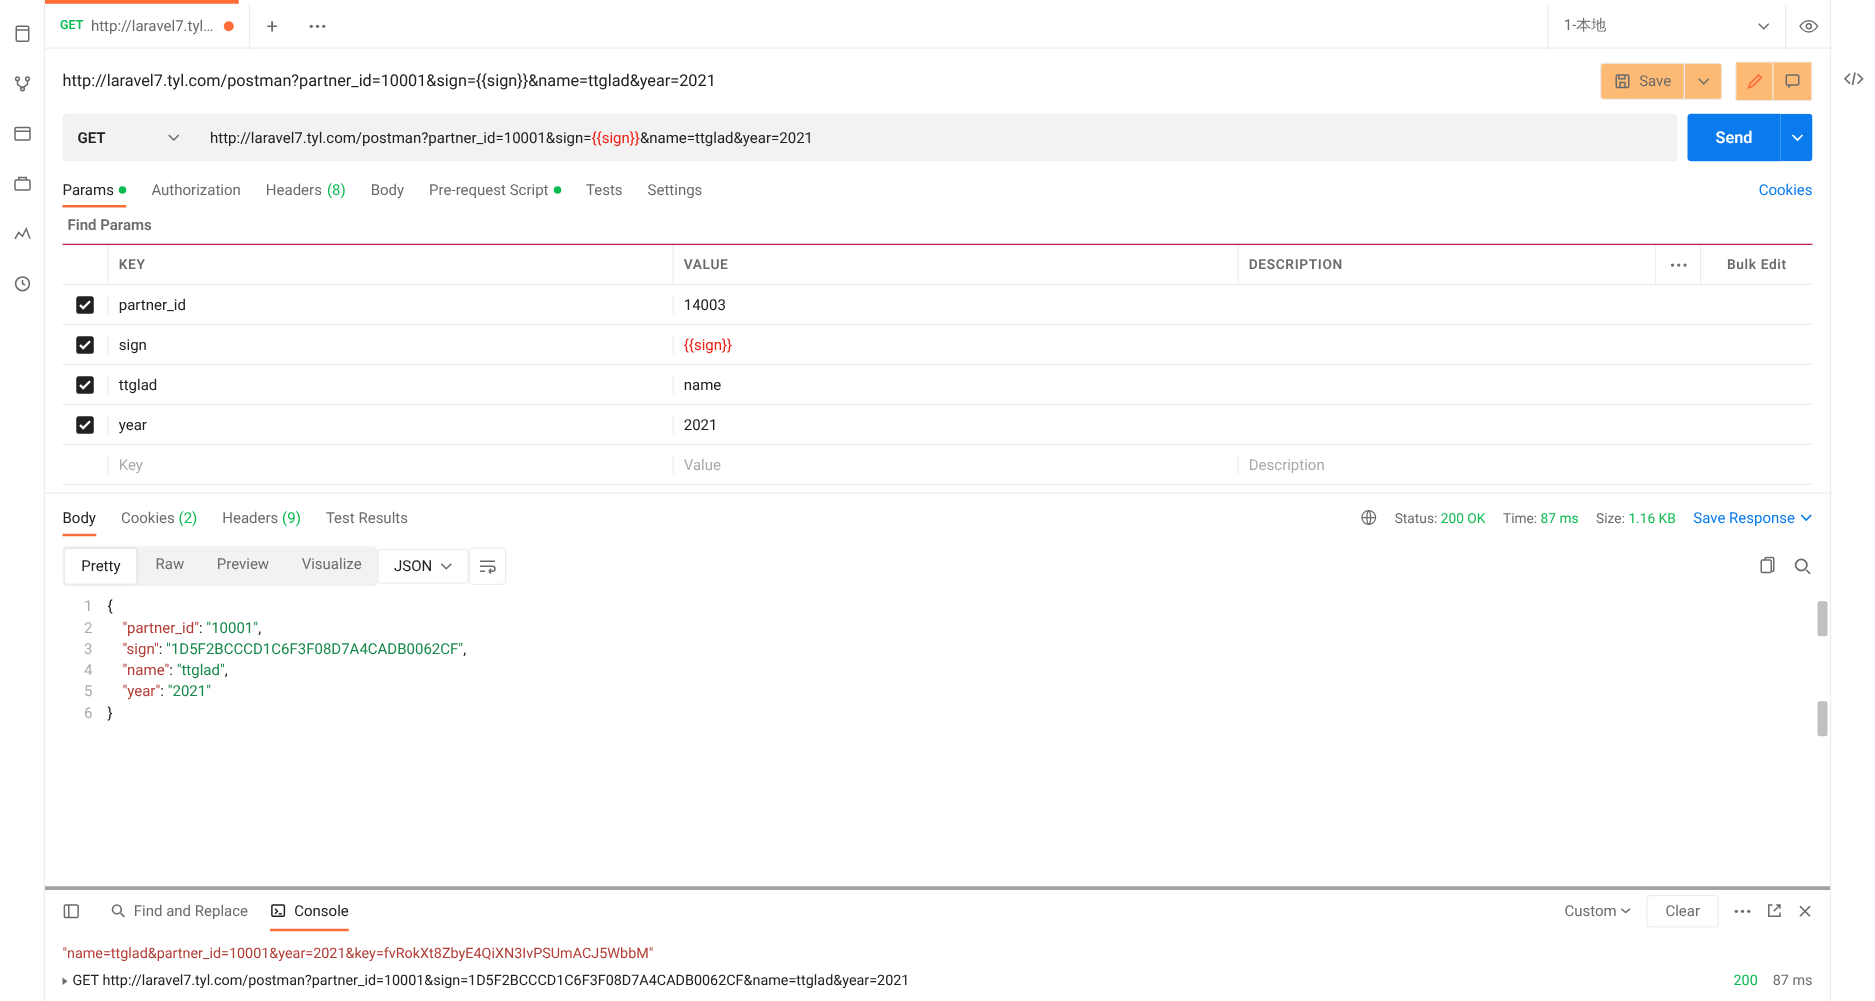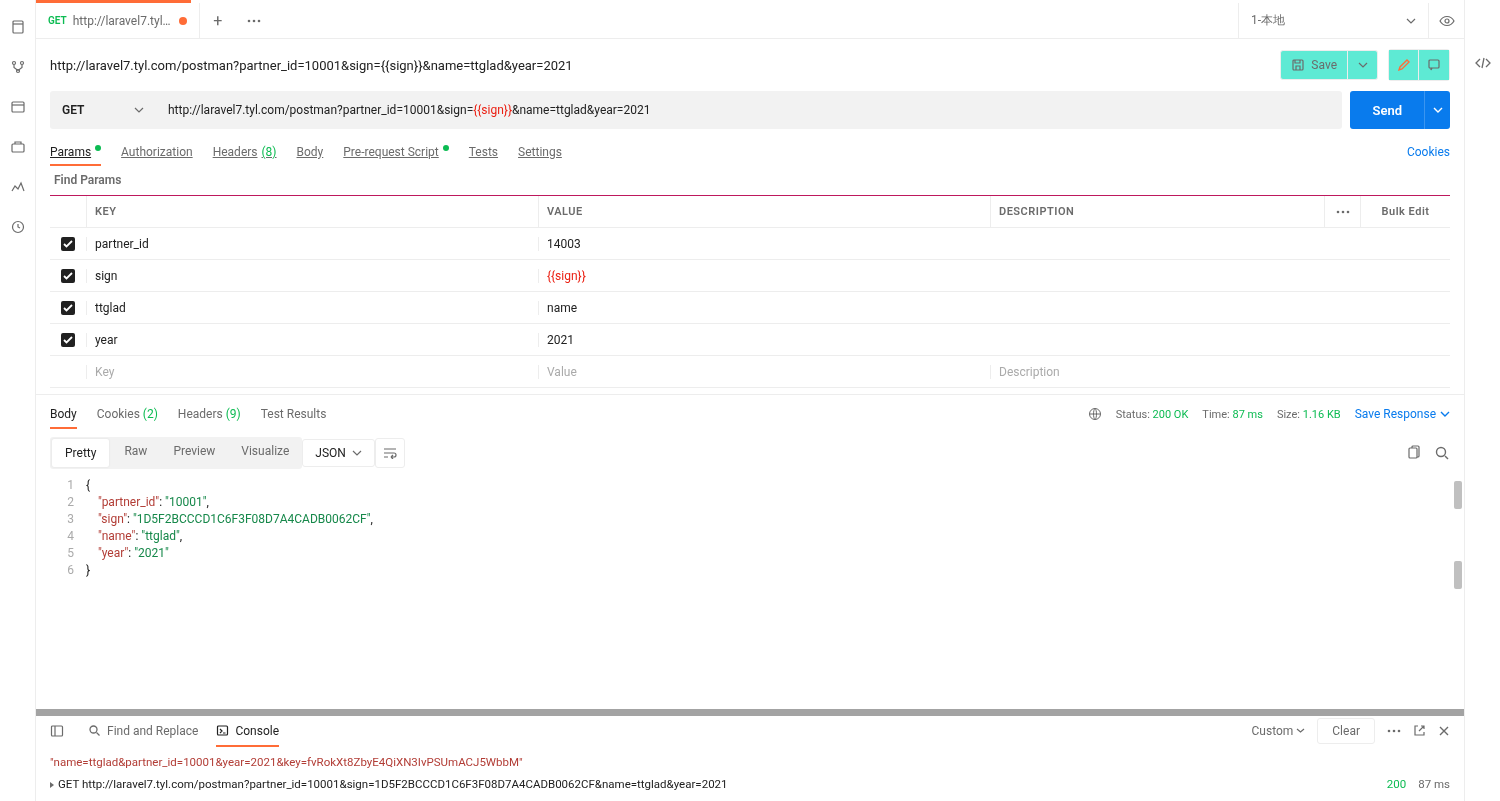--- a/index.html
+++ b/index.html
@@ -14,35 +14,35 @@
 .tab .method { color:#0cbb52; font-weight:600; font-size:10px; }
 .tab .title { color:#6b6b6b; max-width:100px; overflow:hidden; white-space:nowrap; text-overflow:ellipsis; }
 .tab .dot { width:8px; height:8px; border-radius:50%; background:#ff6c37; }
 .tab-add { width:36px; display:flex; align-items:center; justify-content:center; color:#6b6b6b; font-size:16px; }
 .tab-more { width:36px; display:flex; align-items:center; justify-content:center; color:#6b6b6b; }
 .env-area { margin-left:auto; display:flex; align-items:center; height:36px; }
 .env-sel { width:190px; height:36px; border-left:1px solid #ededed; display:flex; align-items:center; padding:0 12px; color:#6b6b6b; justify-content:space-between; }
 .env-eye { width:36px; height:36px; border-left:1px solid #ededed; display:flex; align-items:center; justify-content:center; color:#6b6b6b; }
 .req-header { display:flex; align-items:center; padding:10px 14px; gap:10px; }
 .req-title { font-size:13px; color:#212121; flex:1; }
-.btn { height:30px; display:flex; align-items:center; padding:0 10px; border:1px solid #ededed; border-radius:3px; font-size:12px; color:#6b6b6b; background:#5eead4; gap:6px; }
+.btn { height:30px; display:flex; align-items:center; padding:0 10px; border:1px solid #ededed; border-radius:3px; font-size:12px; color:#6b6b6b; background:#fdba74; gap:6px; }
 .btn-group { display:flex; }
 .btn-group .btn:first-child { border-top-right-radius:0; border-bottom-right-radius:0; }
 .btn-group .btn:last-child { border-top-left-radius:0; border-bottom-left-radius:0; border-left:none; }
 .icon-btn { width:30px; justify-content:center; padding:0; }
 .icon-btn.orange svg { color:#ff6c37; }
 .url-row { display:flex; padding:0 14px 10px; gap:8px; }
 .method-sel { width:106px; height:38px; background:#f2f2f2; border-radius:3px 0 0 3px; display:flex; align-items:center; padding:0 12px; font-size:12px; font-weight:600; color:#212121; justify-content:space-between; }
 .url-input { flex:1; height:38px; background:#f2f2f2; border-radius:0 3px 3px 0; display:flex; align-items:center; padding:0 12px; font-size:12px; font-family:monospace; margin-left:-8px; }
 .url-input .var { color:#eb2013; }
 .send-wrap { display:flex; }
 .send-btn { height:38px; background:#097bed; color:#fff; border-radius:3px 0 0 3px; padding:0 22px; display:flex; align-items:center; font-size:13px; font-weight:600; }
 .send-drop { height:38px; width:26px; background:#097bed; border-radius:0 3px 3px 0; display:flex; align-items:center; justify-content:center; color:#fff; border-left:1px solid rgba(255,255,255,0.2); }
 .req-tabs { display:flex; padding:0 14px; border-bottom:none; gap:20px; align-items:center; }
-.req-tab { padding:6px 0; color:#6b6b6b; font-size:12px; display:flex; align-items:flex-start; gap:4px; position:relative;text-decoration:underline; }
+.req-tab { padding:6px 0; color:#6b6b6b; font-size:12px; display:flex; align-items:center; gap:4px; position:relative; }
 .req-tab.active { color:#212121; }
 .req-tab.active::after { content:''; position:absolute; bottom:-1px; left:0; right:0; height:2px; background:#ff6c37; }
 .green-dot { width:6px; height:6px; border-radius:50%; background:#0cbb52; }
 .cnt { color:#0cbb52; }
 .cookies-link { margin-left:auto; color:#097bed; font-size:12px; }
 .section-label { padding:8px 18px; font-size:12px; color:#6b6b6b; font-weight:600; }
 .params-table { border-top:1px solid #be185d; margin:0 14px; }
 .params-head { display:flex; height:32px; border-bottom:1px solid #ededed; }
 .params-head .cell { font-size:11px; font-weight:600; color:#6b6b6b; letter-spacing:0.5px; }
 .params-row { display:flex; height:32px; border-bottom:1px solid #ededed; align-items:center; }
@@ -73,21 +73,21 @@
 .view-right { margin-left:auto; display:flex; gap:12px; }
 .code-area { padding:0 14px; flex:1; font-family:Menlo,Monaco,monospace; font-size:12px; line-height:17px; overflow:auto; position:relative; }
 .code-line { display:flex; }
 .ln-num { width:36px; text-align:right; padding-right:12px; color:#aaa; user-select:none; }
 .ln-code { flex:1; white-space:pre; }
 .j-key { color:#b23d36; }
 .j-str { color:#16884a; }
 .j-punc { color:#212121; }
 .j-brace { color:#212121; }
 .scroll-ind { position:absolute; right:2px; width:8px; height:28px; background:#c0c0c0; border-radius:2px; }
-.bottom-bar { border-top:7px solid #a3a3a3; display:flex; align-items:center; height:36px; padding:0 14px; gap:18px; }
+.bottom-bar { border-top:3px solid #a3a3a3; display:flex; align-items:center; height:36px; padding:0 14px; gap:18px; }
 .bb-item { display:flex; align-items:center; gap:6px; font-size:12px; color:#6b6b6b; position:relative; padding:9px 0; }
 .bb-item.active { color:#212121; }
 .bb-item.active::after { content:''; position:absolute; bottom:0; left:0; right:0; height:2px; background:#ff6c37; }
 .bb-right { margin-left:auto; display:flex; align-items:center; gap:12px; }
 .clear-btn { padding:5px 14px; border:1px solid #ededed; border-radius:3px; font-size:12px; color:#6b6b6b; }
 .custom-sel { font-size:12px; color:#6b6b6b; display:flex; align-items:center; gap:3px; }
 .console { padding:6px 14px; font-family:Menlo,Monaco,monospace; font-size:11.5px; line-height:22px; }
 .console-line { display:flex; align-items:center; }
 .cl-text { flex:1; white-space:pre; }
 .cl-str { color:#b23d36; }

